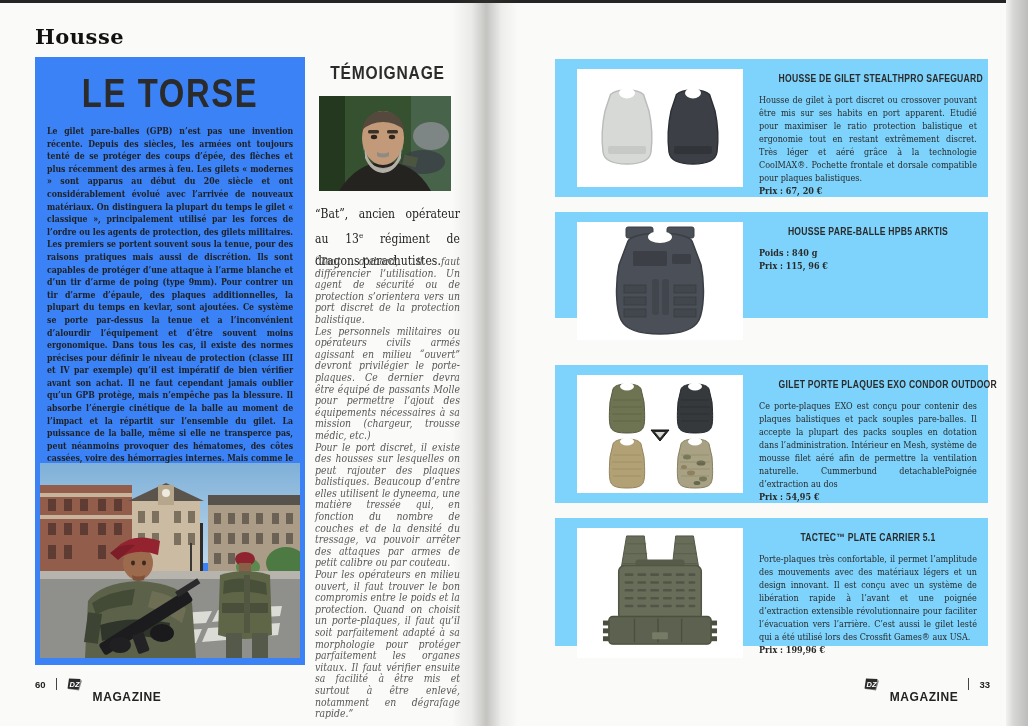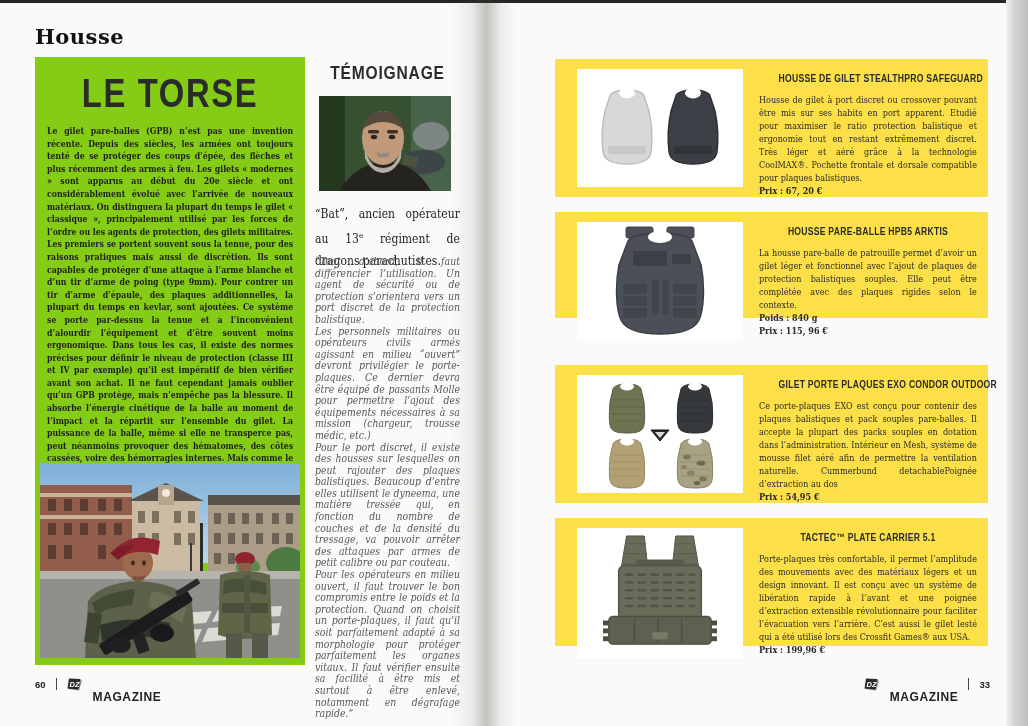--- a/index.html
+++ b/index.html
@@ -14,36 +14,36 @@
     background:linear-gradient(90deg,rgba(90,88,84,0) 0%,rgba(90,88,84,0.10) 30%,rgba(70,68,64,0.30) 52%,rgba(90,88,84,0.08) 75%,rgba(90,88,84,0) 100%);}
   
   .slab{font-family:"DejaVu Serif",serif;font-weight:800;}
   .cond-title{font-family:"Liberation Sans","DejaVu Sans",sans-serif;font-weight:800;color:#2b2b2b;
     transform:scaleX(0.82);transform-origin:50% 50%;white-space:nowrap;text-align:center;}
   .cx82{width:122%;transform:scaleX(0.82);transform-origin:0 0;}
   .cx85{width:117.6%;transform:scaleX(0.85);transform-origin:0 0;}
   .cx90{width:111%;transform:scaleX(0.90);transform-origin:0 0;}
   
   .retex{left:35px;top:24px;font-size:21px;letter-spacing:.5px;color:#111;}
-  .article-panel{left:35px;top:57px;width:270px;height:608px;background:#84cc16;}
+  .article-panel{left:35px;top:57px;width:270px;height:608px;background:#3b82f6;}
   .article-title{left:0;top:14px;width:100%;font-size:40px;letter-spacing:2px;}
   .article-body{left:12px;top:68px;width:246px;font-size:9.5px;line-height:12.6px;
     font-weight:700;text-align:justify;color:#1f1f1f;}
   .patrol-photo{left:5px;top:406px;width:260px;height:195px;display:block;}
   
   .temo{left:315px;top:0;width:145px;height:726px;}
   .temo-title{left:0;top:62px;width:100%;font-size:19px;letter-spacing:1px;}
   .temo-photo{left:4px;top:96px;width:132px;height:95px;display:block;}
   .temo-caption{left:0;top:203px;font-size:12px;line-height:22px;text-align:justify;color:#222;}
   .temo-caption sup{font-size:8px;}
   .temo-quote{left:0;top:256px;font-size:11px;line-height:11.6px;font-style:italic;
     color:#585858;text-align:justify;}
   .temo-quote p{margin:0;}
   
-  .product-card{left:555px;width:433px;background:#fde047;}
+  .product-card{left:555px;width:433px;background:#7dd3fc;}
   .p-img{position:absolute;left:22px;top:10px;width:166px;height:118px;background:#fff;
     display:flex;align-items:center;justify-content:center;}
   .p-text{position:absolute;left:204px;top:13px;width:218px;}
   .p-title{font-size:10.5px;letter-spacing:.3px;margin-bottom:9px;}
   .p-desc{font-size:9.5px;line-height:13px;text-align:justify;color:#2a2a2a;}
   .p-line{font-size:9.5px;line-height:13px;color:#2a2a2a;font-weight:bold;}
   
   .footer{top:677px;height:14px;display:flex;align-items:center;gap:10px;
     font-family:"Liberation Sans","DejaVu Sans",sans-serif;font-weight:800;color:#222;}
   .footer .num{font-size:9.5px;}
@@ -260,23 +260,20 @@
             <rect x="24" y="72" width="22" height="8"></rect>
             <rect x="24" y="84" width="22" height="8"></rect>
           <rect x="74" y="60" width="22" height="8"></rect>
             <rect x="74" y="72" width="22" height="8"></rect>
             <rect x="74" y="84" width="22" height="8"></rect>
         </g>
       </svg>
     </div>
     <div class="p-text">
       <div class="p-title cond-title">HOUSSE PARE-BALLE HPB5 ARKTIS</div>
-      <div class="p-desc">
-          <div class="cx85">La housse pare-balle de patrouille permet d’avoir un gilet léger et fonctionnel avec l’ajout de plaques de protection balistiques souples. Elle peut être complétée avec des plaques rigides selon le contexte.</div>
-        </div>
       <div class="p-line">
           <div class="cx85">Poids : 840 g</div>
         </div>
       <div class="p-line">
           <div class="cx85">Prix : 115, 96 €</div>
         </div>
     </div>
   </div>
 
   <div class="abs product-card" style="top:365px;height:138px;">

